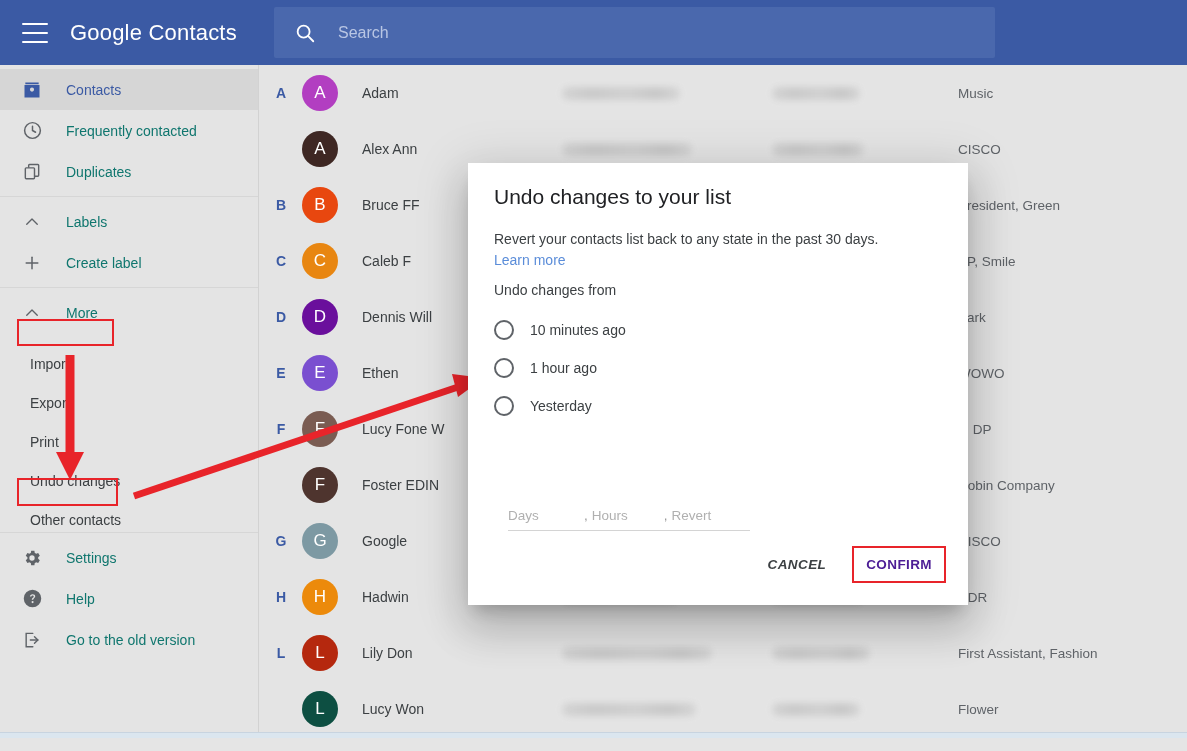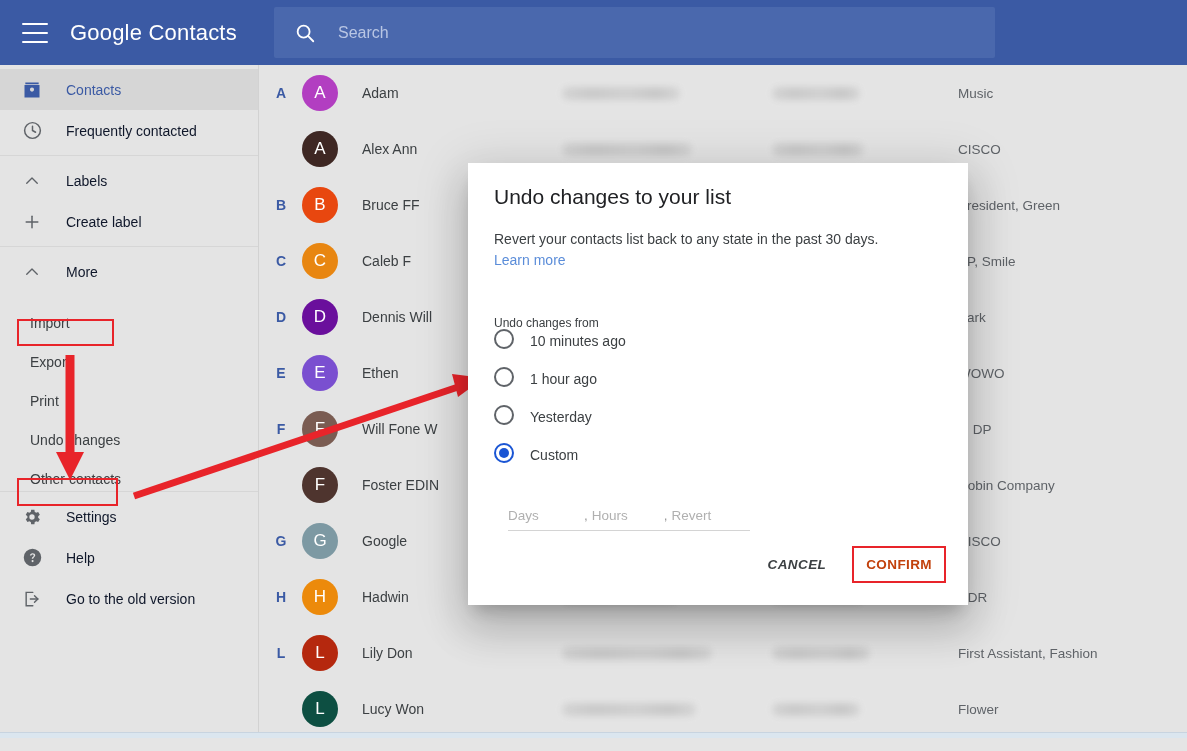--- a/index.html
+++ b/index.html
@@ -66,21 +66,21 @@
     background: #e4e4e4;
     border-right: 1px solid #d2d2d2;
   }
   .nav-group { border-bottom: 1px solid #d6d6d6; padding: 4px 0; }
   .nav-group.last { border-bottom: none; }
   .nav-item {
     height: 41px;
     display: flex; align-items: center;
     padding-left: 20px;
     font-size: 14px;
-    color: #0f172a;
+    color: #0f766e;
     cursor: pointer;
     position: relative;
   }
   .nav-item.active { background: #d6d6d6; color: #3b5aa4; }
   .nav-item.active .nav-label { color: #3b5aa4; }
   .nav-icon {
     width: 24px; height: 24px; margin-right: 22px;
     display: flex; align-items: center; justify-content: center;
     flex: none;
     color: #5f6368;
@@ -163,26 +163,26 @@
     position: absolute; left: 26px; top: 66px;
     font-size: 14px; color: #3c4043;
     line-height: 20px;
   }
   .dlg-link {
     position: absolute; left: 26px; top: 89px;
     font-size: 14px; color: #5b8dd9; cursor: pointer;
   }
   .dlg-sub {
     position: absolute; left: 26px; top: 119px;
-    font-size: 12px; color: #3c4043; margin-top: 34px;
+    font-size: 14px; color: #3c4043;
   }
   .radio-list { position: absolute; left: 26px; top: 148px; }
   .radio-row {
     height: 38px;
-    display: flex; align-items: flex-end;
+    display: flex; align-items: center;
     cursor: pointer;
   }
   .radio {
     width: 20px; height: 20px;
     border: 2px solid #5f6368;
     border-radius: 50%;
     margin-right: 16px;
     flex: none;
     position: relative;
     background: #fff;
@@ -220,21 +220,21 @@
     display: flex; align-items: center;
   }
   .btn {
     font-size: 13.5px; font-weight: bold; letter-spacing: .4px;
     padding: 9px 12px;
     cursor: pointer;
     background: none; border: none;
     font-family: "Liberation Sans", sans-serif;
   }
   .btn-cancel { color: #3c4043; font-style: italic; }
-  .btn-confirm { color: #c2410c; }
+  .btn-confirm { color: #4c1d95; }
   .confirm-wrap {
     border: 2px solid #e8242a;
     margin-left: 14px;
   }
 
   
   .hl {
     position: absolute;
     border: 2px solid #e8242a;
     z-index: 15;
@@ -289,20 +289,29 @@
       </div>
       <div class="nav-item">
         <span class="nav-icon">
           <svg width="21" height="21" viewBox="0 0 24 24" fill="none" stroke="currentColor" stroke-width="1.7">
             <circle cx="12" cy="12" r="9"></circle>
             <polyline points="12,7 12,12 15.5,14" stroke-linecap="round"></polyline>
           </svg>
         </span>
         <span class="nav-label">Frequently contacted</span>
       </div>
+      <div class="nav-item">
+        <span class="nav-icon">
+          <svg width="20" height="20" viewBox="0 0 24 24" fill="none" stroke="currentColor" stroke-width="1.7">
+            <rect x="8" y="3" width="12" height="14" rx="1"></rect>
+            <rect x="4" y="7" width="11" height="13" rx="1" fill="#e4e4e4"></rect>
+          </svg>
+        </span>
+        <span class="nav-label">Duplicates</span>
+      </div>
     </div>
 
     <div class="nav-group">
       <div class="nav-item">
         <span class="nav-icon">
           <svg width="18" height="18" viewBox="0 0 24 24" fill="none" stroke="currentColor" stroke-width="1.8">
             <polyline points="5,15 12,8 19,15" stroke-linecap="round" stroke-linejoin="round"></polyline>
           </svg>
         </span>
         <span class="nav-label">Labels</span>
@@ -450,21 +459,21 @@
         </div>
       <div class="blurcol2">
           <div class="blur" style="width:80px"></div>
         </div>
       <div class="company">WOWO</div>
     </div>
 
     <div class="row">
       <div class="letter">F</div>
       <div class="avatar" style="background:#7a5c52">F</div>
-      <div class="cname">Will Fone W</div>
+      <div class="cname">Lucy Fone W</div>
       <div class="blurcol1">
           <div class="blur" style="width:120px"></div>
         </div>
       <div class="blurcol2">
           <div class="blur" style="width:88px"></div>
         </div>
       <div class="company">P, DP</div>
     </div>
 
     <div class="row">
@@ -544,24 +553,20 @@
         <span class="radio"></span>
         <span class="radio-label">10 minutes ago</span>
       </div>
       <div class="radio-row">
         <span class="radio"></span>
         <span class="radio-label">1 hour ago</span>
       </div>
       <div class="radio-row">
         <span class="radio"></span>
         <span class="radio-label">Yesterday</span>
-      </div>
-      <div class="radio-row">
-        <span class="radio checked"></span>
-        <span class="radio-label">Custom</span>
       </div>
     </div>
 
     <div class="time-fields">
       <div class="tf days">Days</div>
       <div class="tf-comma">,</div>
       <div class="tf hours">Hours</div>
       <div class="tf-comma">,</div>
       <div class="tf minutes">Revert</div>
     </div>

